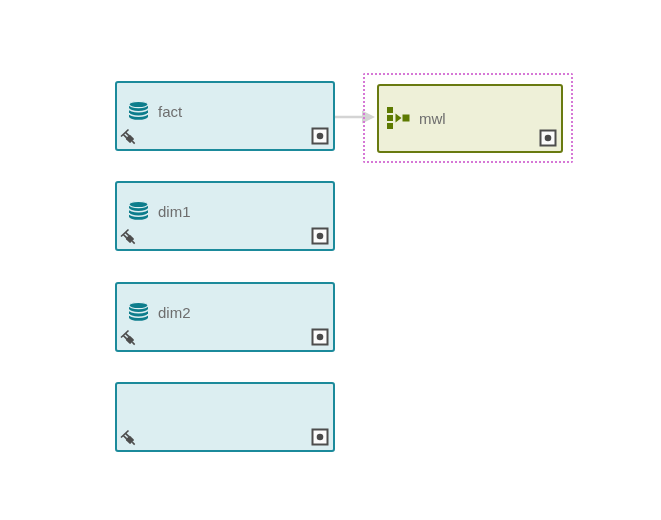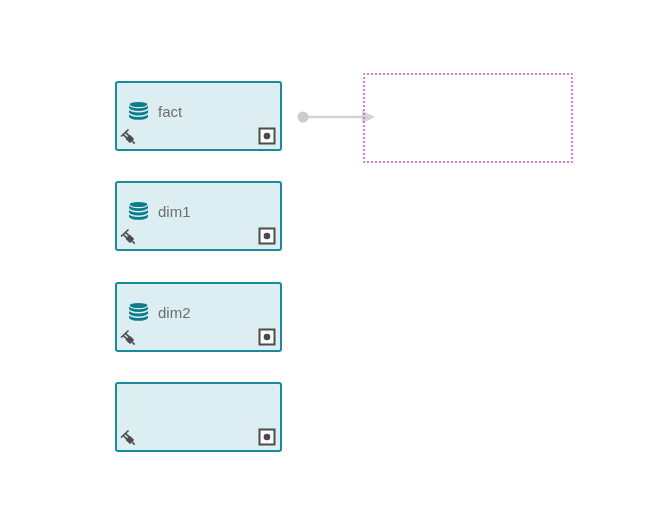--- a/index.html
+++ b/index.html
@@ -10,21 +10,21 @@
     position: relative;
     overflow: hidden;
   }
   #canvas {
     position: absolute; left: 0; top: 0;
     width: 661px; height: 520px;
     background: #ffffff;
   }
   .node {
     position: absolute;
-    width: 167px; height: 70px;
+    width: 220px; height: 70px;
     box-sizing: border-box;
     background: #dceef1;
     border: 2px solid #1b8a9b;
     border-radius: 3px;
   }
   .node.operator {
     width: 186px; height: 69px;
     background: #eef0d8;
     border-color: #697a10;
   }
@@ -180,14 +180,36 @@
       </svg>
     </span>
     <span class="icon-expand">
       <svg width="18" height="18" viewBox="0 0 18 18">
         <rect x="1.5" y="1.5" width="15" height="15" fill="#fbfbfb" stroke="#4d4d4d" stroke-width="2"></rect>
         <circle cx="9" cy="9" r="3.3" fill="#4a4a4a"></circle>
       </svg>
     </span>
   </div>
 
+  <div class="node operator" style="left:377px; top:84px;">
+    <div class="node-main">
+      <span class="icon-merge">
+        <svg width="25" height="24" viewBox="0 0 25 24">
+          <g fill="#5d7a00">
+            <rect x="1" y="1" width="6" height="6"></rect>
+            <rect x="1" y="9" width="6" height="6"></rect>
+            <rect x="1" y="17" width="6" height="6"></rect>
+            <path d="M9.5 7.5 L15.5 12 L9.5 16.5 Z"></path>
+            <rect x="16.5" y="8.5" width="7" height="7"></rect>
+          </g>
+        </svg>
+      </span>
+      <span class="node-label">mwl</span>
+    </div>
+    <span class="icon-expand">
+      <svg width="18" height="18" viewBox="0 0 18 18">
+        <rect x="1.5" y="1.5" width="15" height="15" fill="#fbfbfb" stroke="#4d4d4d" stroke-width="2"></rect>
+        <circle cx="9" cy="9" r="3.3" fill="#4a4a4a"></circle>
+      </svg>
+    </span>
+  </div>
 
 </div>
 
 </body></html>

